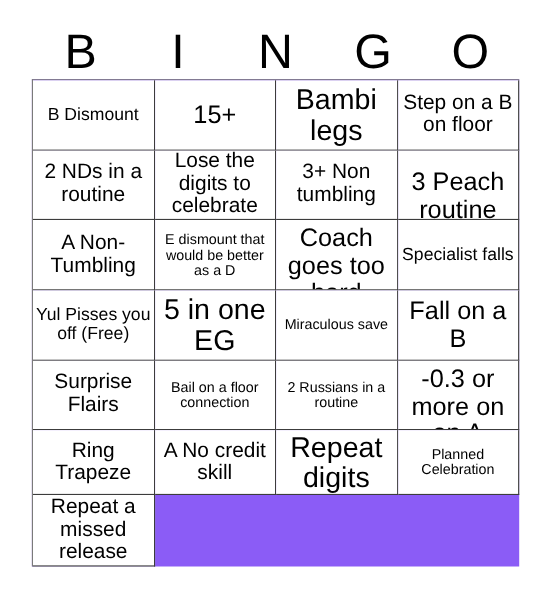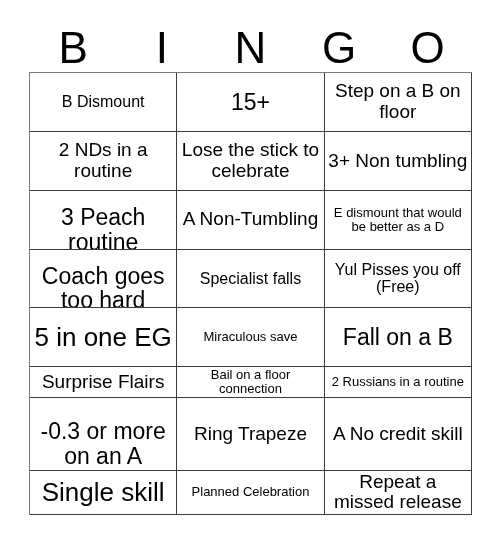--- a/index.html
+++ b/index.html
@@ -43,21 +43,21 @@
     user-select: none;
   }
   
   #bingo-grid {
     position: absolute;
     left: 29px;
     top: 72px;
     width: 443px;
     height: 443px;
     display: grid;
-    grid-template-columns: repeat(3, 1fr);
+    grid-template-columns: repeat(4, 1fr);
     grid-template-rows: repeat(5, 1fr);
     border-top: 1px solid #7a7a7a;
     border-left: 1px solid #7a7a7a;
     box-sizing: border-box;
     background: #8b5cf6;
   }
   .bingo-cell {
     border-right: 1px solid #3c3c3c;
     border-bottom: 1px solid #3c3c3c;
     box-sizing: border-box;
@@ -99,29 +99,32 @@
     <div class="header-letter">O</div>
   </div>
 
   <div id="bingo-grid">
     <div class="bingo-cell fs-sm">
         <span class="cell-text">B Dismount</span>
       </div>
     <div class="bingo-cell fs-xxl">
         <span class="cell-text">15+</span>
       </div>
+    <div class="bingo-cell fs-xl">
+        <span class="cell-text">Bambi legs</span>
+      </div>
     <div class="bingo-cell fs-md">
         <span class="cell-text">Step on a B on floor</span>
       </div>
     <div class="bingo-cell fs-md">
         <span class="cell-text">2 NDs in a routine</span>
       </div>
 
     <div class="bingo-cell fs-md">
-        <span class="cell-text">Lose the stick to celebrate</span>
+        <span class="cell-text">Lose the digits to celebrate</span>
       </div>
     <div class="bingo-cell fs-md">
         <span class="cell-text">3+ Non tumbling</span>
       </div>
     <div class="bingo-cell fs-lg">
         <span class="cell-text">3 Peach routine</span>
       </div>
     <div class="bingo-cell fs-md">
         <span class="cell-text">A Non-Tumbling</span>
       </div>
@@ -161,21 +164,21 @@
         <span class="cell-text">-0.3 or more on an A</span>
       </div>
 
     <div class="bingo-cell fs-md">
         <span class="cell-text">Ring Trapeze</span>
       </div>
     <div class="bingo-cell fs-md">
         <span class="cell-text">A No credit skill</span>
       </div>
     <div class="bingo-cell fs-xl">
-        <span class="cell-text">Single skill</span>
+        <span class="cell-text">Repeat digits</span>
       </div>
     <div class="bingo-cell fs-xs">
         <span class="cell-text">Planned Celebration</span>
       </div>
     <div class="bingo-cell fs-md">
         <span class="cell-text">Repeat a missed release</span>
       </div>
   </div>
 
 </div>

